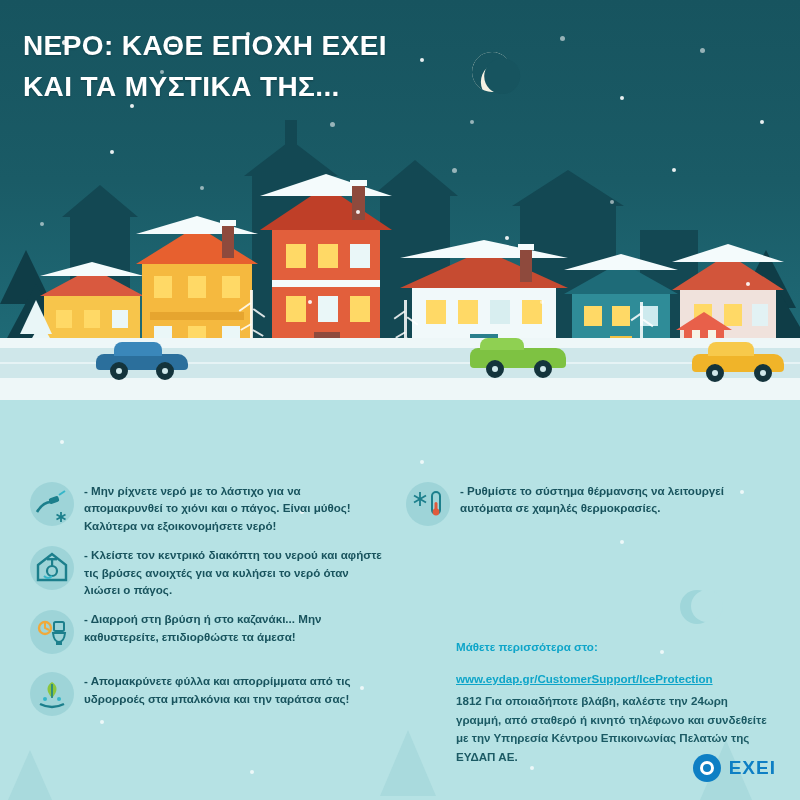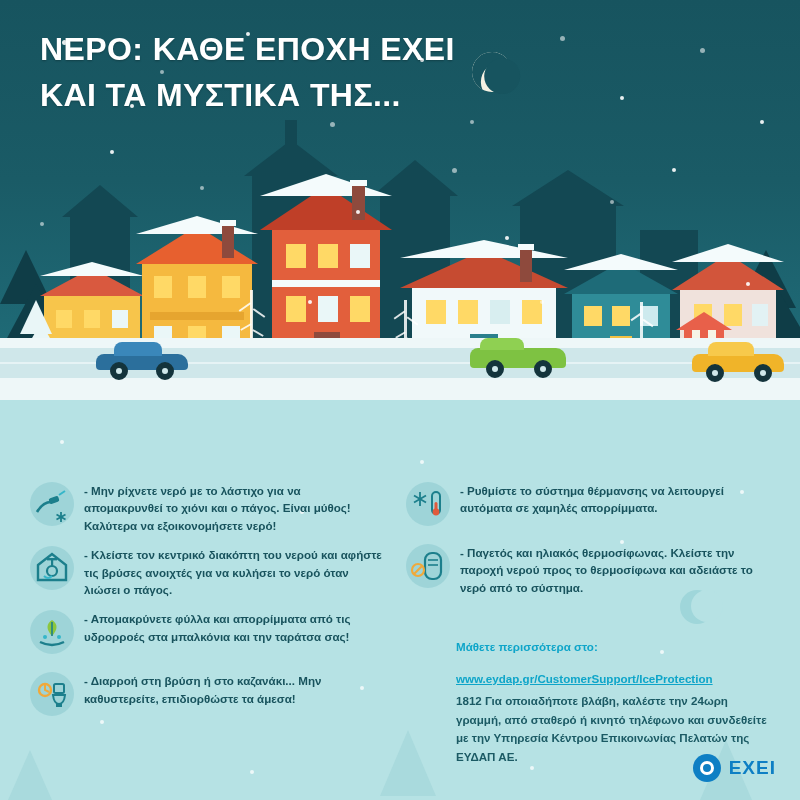--- a/index.html
+++ b/index.html
@@ -143,24 +143,24 @@
   .carousel-top {
     position: absolute;
     width: 0; height: 0;
     border-style: solid;
     border-color: transparent;
   }
 
   
   .headline {
     position: absolute;
-    left: 40px; top: 26px;
+    left: 23px; top: 26px;
     width: 520px;
     color: #ffffff;
-    font-size: 32px;
+    font-size: 28px;
     font-weight: bold;
     line-height: 1.45;
     letter-spacing: .4px;
     text-shadow: 0 1px 2px rgba(0,0,0,.25);
   }
 
   
   .panel {
     position: absolute;
     left: 0; top: 400px;
@@ -560,78 +560,65 @@
               <path d="M14 30 q4 4 8 0" fill="none" stroke="#35b6c9" stroke-width="2"></path>
             </svg>
           </span>
           <span>- Κλείστε τον κεντρικό διακόπτη του νερού και αφήστε τις βρύσες ανοιχτές για να κυλήσει το νερό όταν λιώσει ο πάγος.</span>
         </div>
 
         <div class="tip">
           <span class="ico">
             <span class="circle-bg"></span>
             <svg width="44" height="44" viewBox="0 0 44 44">
+              <circle cx="15" cy="18" r="6" fill="none" stroke="#f0a93b" stroke-width="2.4"></circle>
+              <path d="M15 12 l0 6 l4 2" stroke="#f0a93b" stroke-width="2" fill="none"></path>
+              <rect x="24" y="12" width="10" height="9" rx="1.5" fill="none" stroke="#1c7f8c" stroke-width="2"></rect>
+              <path d="M23 23 h12 q-1 9 -6 9 q-5 0 -6 -9 Z" fill="none" stroke="#1c7f8c" stroke-width="2"></path>
+              <rect x="26" y="32" width="6" height="3" fill="#1c7f8c"></rect>
+            </svg>
+          </span>
+          <span>- Διαρροή στη βρύση ή στο καζανάκι... Μην καθυστερείτε, επιδιορθώστε τα άμεσα!</span>
+        </div>
+
+        <div class="tip">
+          <span class="ico">
+            <span class="circle-bg"></span>
+            <svg width="44" height="44" viewBox="0 0 44 44">
               <path d="M22 10 q9 6 0 16 q-9 -10 0 -16 Z" fill="#8cc63f"></path>
               <line x1="22" y1="12" x2="22" y2="26" stroke="#1c7f8c" stroke-width="1.6"></line>
               <path d="M10 32 q12 6 24 0" fill="none" stroke="#1c7f8c" stroke-width="2.4"></path>
               <circle cx="15" cy="27" r="2" fill="#35b6c9"></circle>
               <circle cx="29" cy="27" r="2" fill="#35b6c9"></circle>
             </svg>
           </span>
           <span>- Απομακρύνετε φύλλα και απορρίμματα από τις υδρορροές στα μπαλκόνια και την ταράτσα σας!</span>
-        </div>
-
-        <div class="tip">
-          <span class="ico">
-            <span class="circle-bg"></span>
-            <svg width="44" height="44" viewBox="0 0 44 44">
-              <circle cx="15" cy="18" r="6" fill="none" stroke="#f0a93b" stroke-width="2.4"></circle>
-              <path d="M15 12 l0 6 l4 2" stroke="#f0a93b" stroke-width="2" fill="none"></path>
-              <rect x="24" y="12" width="10" height="9" rx="1.5" fill="none" stroke="#1c7f8c" stroke-width="2"></rect>
-              <path d="M23 23 h12 q-1 9 -6 9 q-5 0 -6 -9 Z" fill="none" stroke="#1c7f8c" stroke-width="2"></path>
-              <rect x="26" y="32" width="6" height="3" fill="#1c7f8c"></rect>
-            </svg>
-          </span>
-          <span>- Διαρροή στη βρύση ή στο καζανάκι... Μην καθυστερείτε, επιδιορθώστε τα άμεσα!</span>
         </div>
 
       </div>
 
       <div class="col-right">
 
         <div class="tip">
           <span class="ico">
             <span class="circle-bg"></span>
             <svg width="44" height="44" viewBox="0 0 44 44">
               <g stroke="#1c7f8c" stroke-width="1.8">
                 <line x1="14" y1="10" x2="14" y2="24"></line>
                 <line x1="8" y1="13.5" x2="20" y2="20.5"></line>
                 <line x1="20" y1="13.5" x2="8" y2="20.5"></line>
               </g>
               <rect x="26" y="10" width="8" height="22" rx="4" fill="none" stroke="#1c7f8c" stroke-width="2"></rect>
               <rect x="28.5" y="20" width="3" height="10" rx="1.5" fill="#e05a3c"></rect>
               <circle cx="30" cy="30" r="3.4" fill="#e05a3c"></circle>
             </svg>
           </span>
-          <span>- Ρυθμίστε το σύστημα θέρμανσης να λειτουργεί αυτόματα σε χαμηλές απορρίμματα.</span>
-        </div>
-
-        <div class="tip">
-          <span class="ico">
-            <span class="circle-bg"></span>
-            <svg width="44" height="44" viewBox="0 0 44 44">
-              <rect x="19" y="9" width="16" height="26" rx="7" fill="none" stroke="#1c7f8c" stroke-width="2.2"></rect>
-              <line x1="22" y1="16" x2="32" y2="16" stroke="#1c7f8c" stroke-width="1.6"></line>
-              <line x1="22" y1="21" x2="32" y2="21" stroke="#1c7f8c" stroke-width="1.6"></line>
-              <circle cx="12" cy="26" r="6" fill="none" stroke="#f0a93b" stroke-width="2.2"></circle>
-              <line x1="8" y1="30" x2="16" y2="22" stroke="#f0a93b" stroke-width="2.2"></line>
-            </svg>
-          </span>
-          <span>- Παγετός και ηλιακός θερμοσίφωνας. Κλείστε την παροχή νερού προς το θερμοσίφωνα και αδειάστε το νερό από το σύστημα.</span>
-        </div>
+          <span>- Ρυθμίστε το σύστημα θέρμανσης να λειτουργεί αυτόματα σε χαμηλές θερμοκρασίες.</span>
+        </div>
+
 
       </div>
     </div>
 
     <div class="learn-more">
       <span class="lm-label">Μάθετε περισσότερα στο:</span>
       <a class="lm-link" href="#">www.eydap.gr/CustomerSupport/IceProtection</a>
     </div>
 
     <div class="phone-block">1812 Για οποιαδήποτε βλάβη, καλέστε την 24ωρη γραμμή, από σταθερό ή κινητό τηλέφωνο και συνδεθείτε με την Υπηρεσία Κέντρου Επικοινωνίας Πελατών της ΕΥΔΑΠ ΑΕ.</div>

